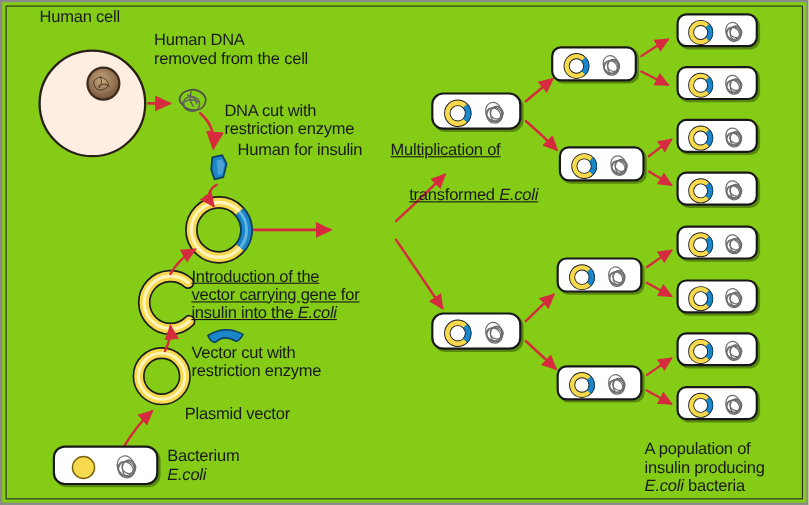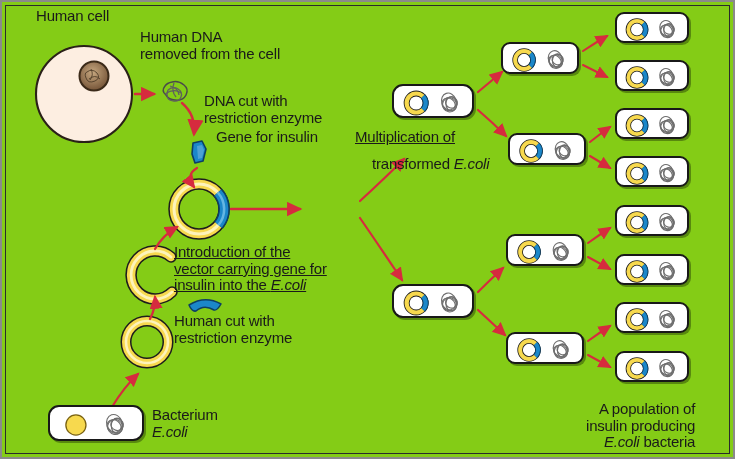--- a/index.html
+++ b/index.html
@@ -324,27 +324,28 @@
             <ellipse cx="51.39494162478621" cy="14.259854560579914" rx="6.382352941176471" ry="6.564705882352941" fill="none" stroke="#6e6e6e" stroke-width="1.1" transform="rotate(144 50.32 15.5)"></ellipse>
           </g>
         </svg></div>
     </div>
 
   <div class="lbl" style="left:34px;  top:6px;">Human cell</div>
   <div class="lbl" style="left:138px; top:27px;">Human DNA
 removed from the cell</div>
   <div class="lbl" style="left:202px; top:71px;margin-top:20px;">DNA cut with
 restriction enzyme</div>
-  <div class="lbl" style="left:214px; top:127px;">Gene for insulin</div>
+  <div class="lbl" style="left:214px; top:127px;">Human for insulin</div>
   <div class="lbl" style="left:353px; top:127px;text-decoration:underline;">Multiplication of</div>
-  <div class="lbl" style="left:370px; top:154px;">transformed <span class="it">E.coli</span></div>
+  <div class="lbl" style="left:370px; top:168px;text-decoration:underline;">transformed <span class="it">E.coli</span></div>
   <div class="lbl" style="left:172px; top:242px;text-decoration:underline;">Introduction of the
 vector carrying gene for
 insulin into the <span class="it">E.coli</span></div>
-  <div class="lbl" style="left:172px; top:311px;">Human cut with
+  <div class="lbl" style="left:172px; top:311px;">Vector cut with
 restriction enzyme</div>
+  <div class="lbl" style="left:166px; top:367px;">Plasmid vector</div>
   <div class="lbl" style="left:150px; top:405px;">Bacterium
 <span class="it">E.coli</span></div>
-  <div class="lbl" style="left:584px; top:399px; text-align:right;">A population of
+  <div class="lbl" style="left:584px; top:399px; text-align:left;">A population of
 insulin producing
 <span class="it">E.coli</span> bacteria</div>
 
 </div>
 
 </body></html>

